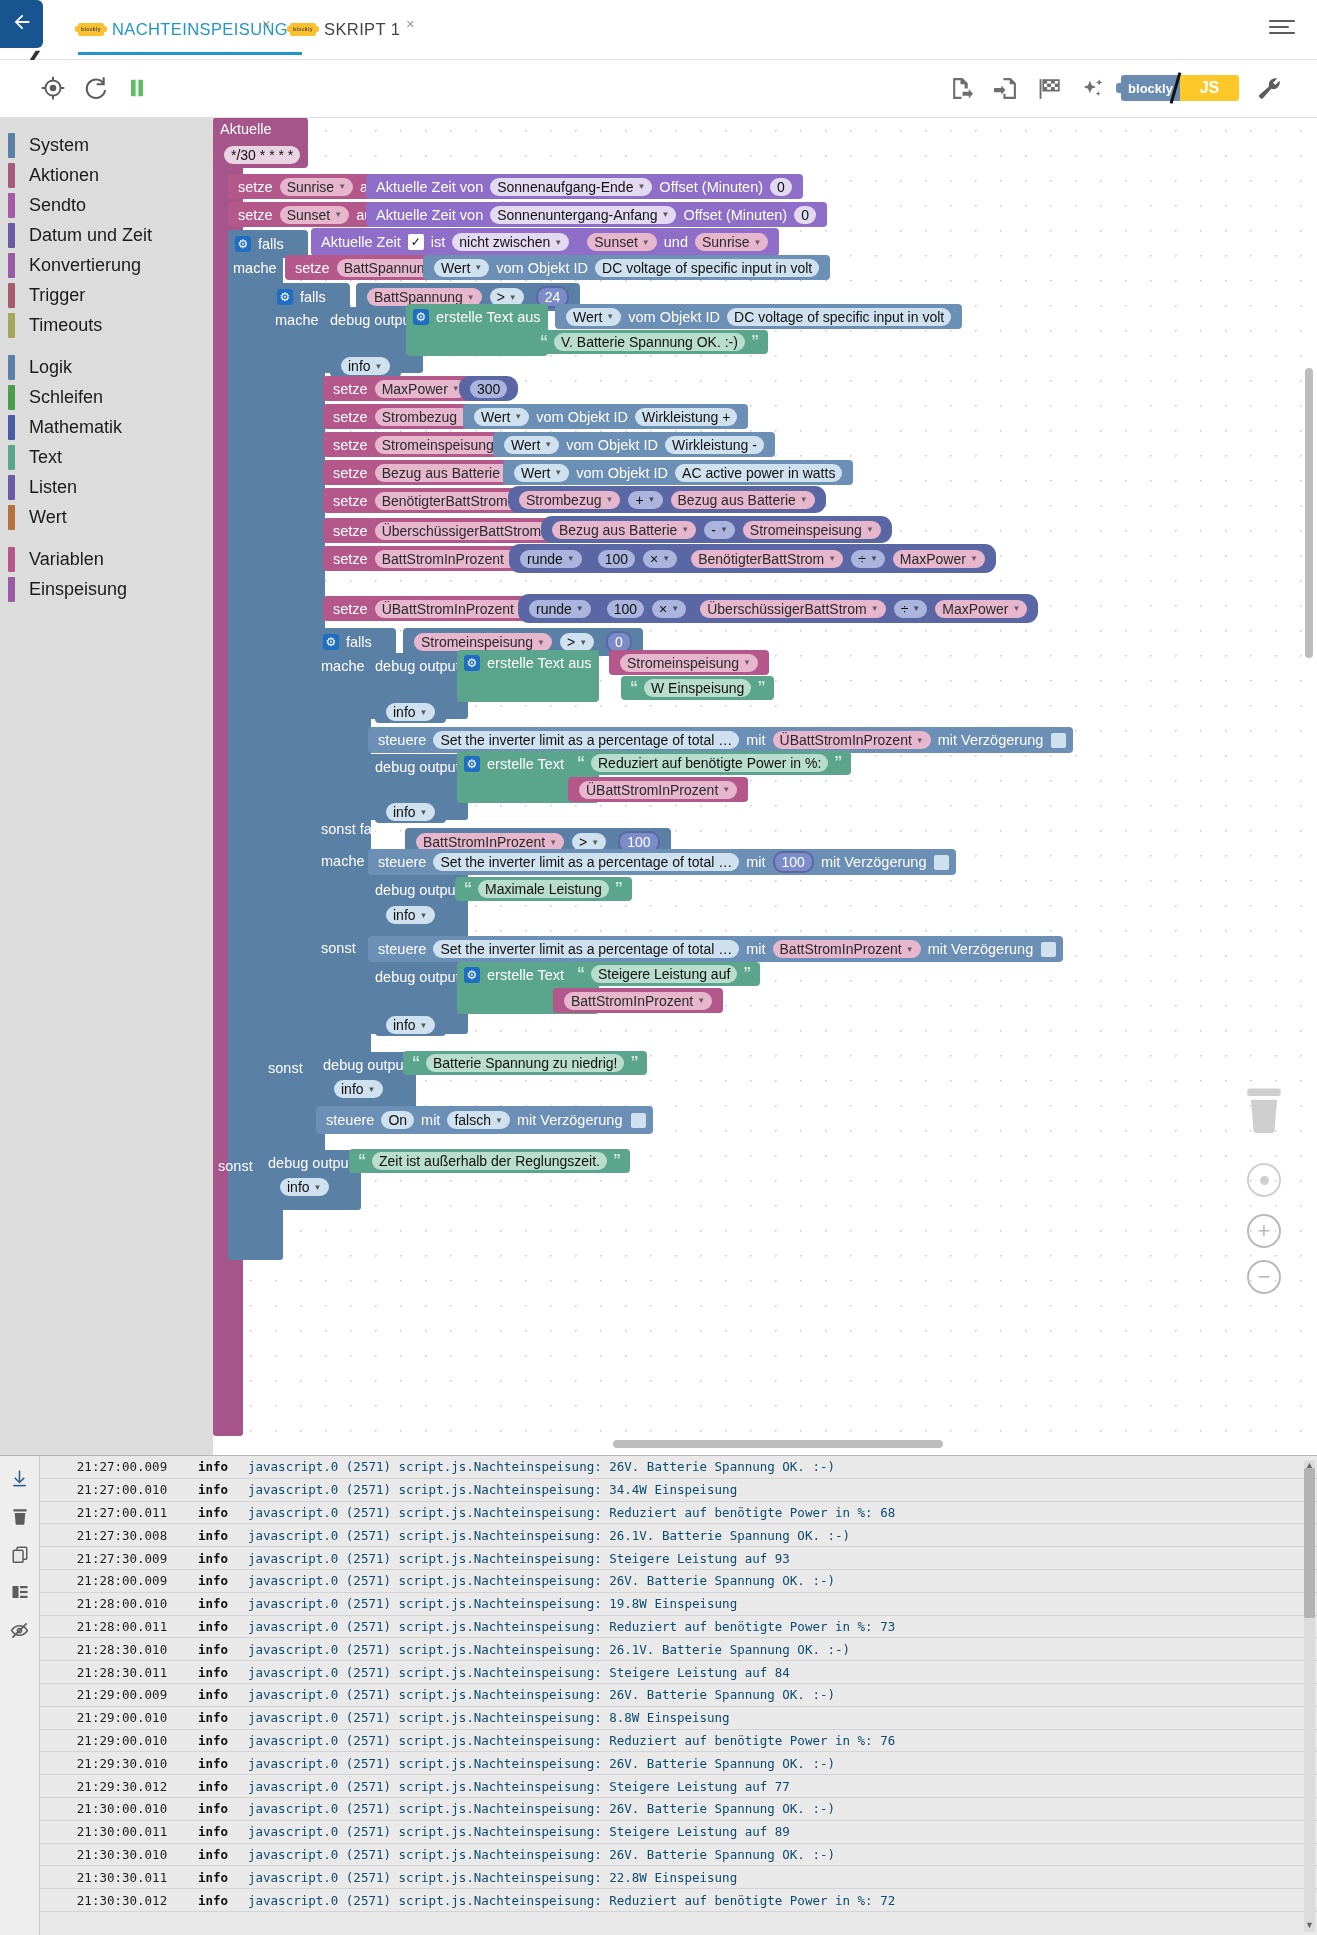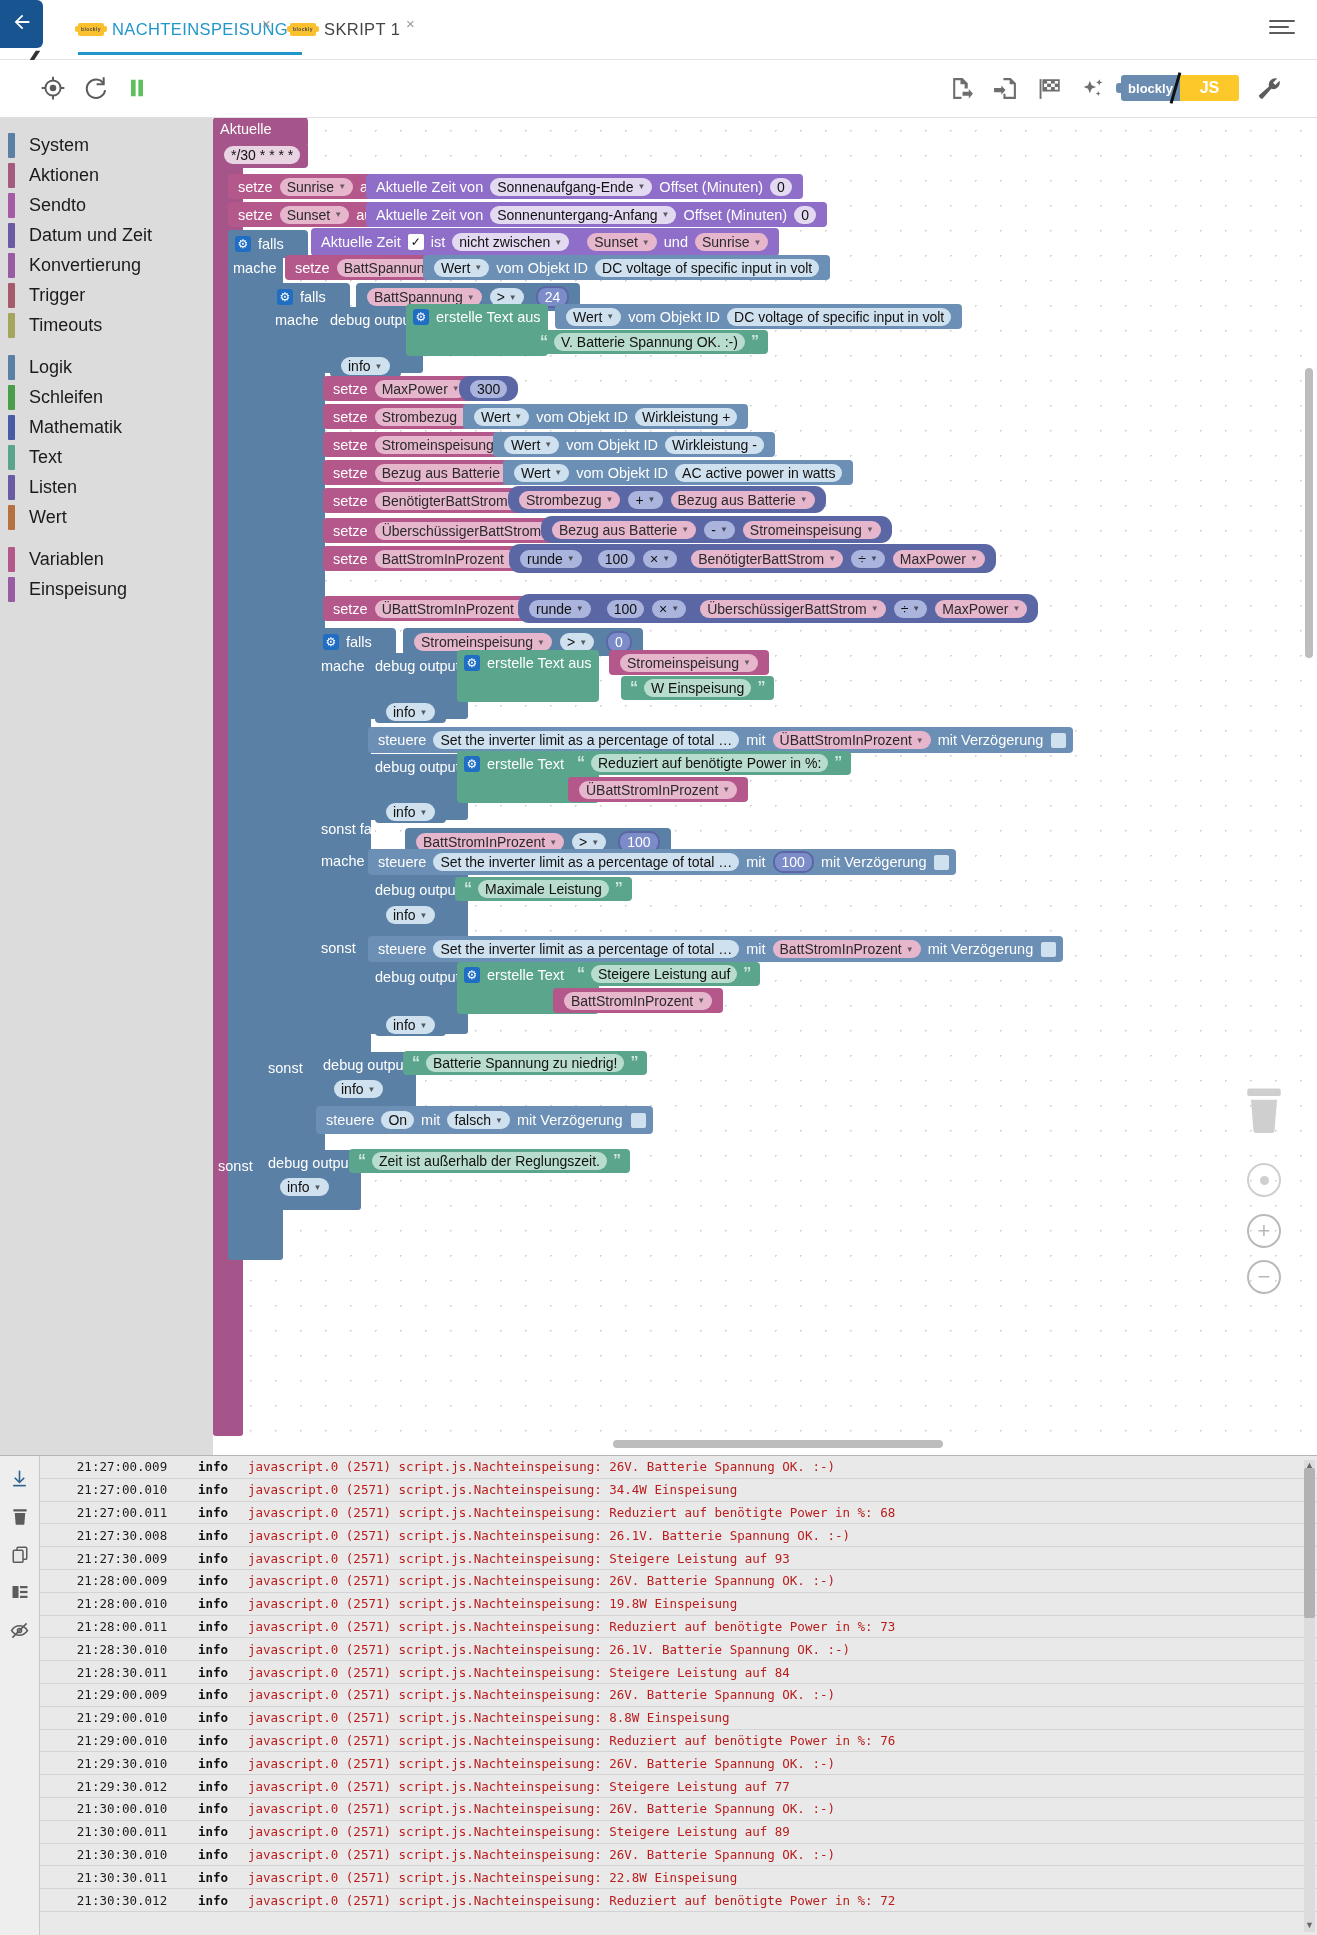--- a/index.html
+++ b/index.html
@@ -174,21 +174,21 @@
   #logList {
     flex:1; overflow:hidden; background:#e9e9e9;
     font-family:"DejaVu Sans Mono", monospace; font-size:12.5px;
   }
   .logRow {
     display:flex; align-items:center; height:22.8px;
     border-bottom:1px solid #d3d3d3; padding-left:6px;
   }
   .logTime { width:152px; color:#1b1b1b;text-align:center; }
   .logLevel { width:50px; font-weight:bold; color:#101010; }
-  .logMsg { color:#b91c1c; white-space:pre; }
+  .logMsg { color:#0c4a6e; white-space:pre; }
   #logScroll {
     position:absolute; right:2px; top:1460px; width:11px; height:472px;
     background:#dcdcdc;
   }
   #logScrollThumb {
     position:absolute; right:2px; top:1468px; width:11px; height:150px;
     background:#b2b2b2; border-radius:2px;
   }
   .scrollArrow { position:absolute; right:3px; font-size:9px; color:#666; }
 </style>

